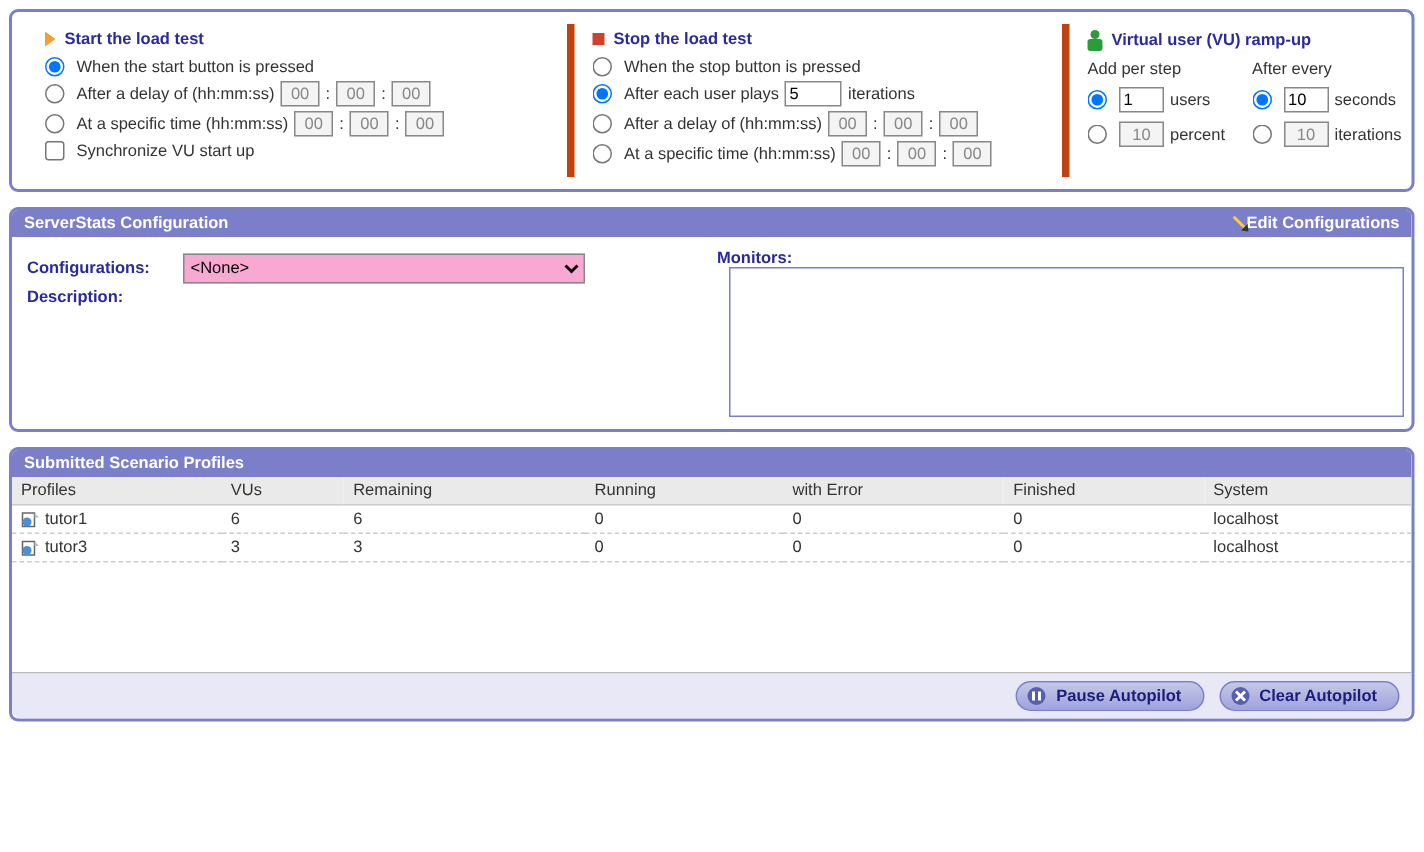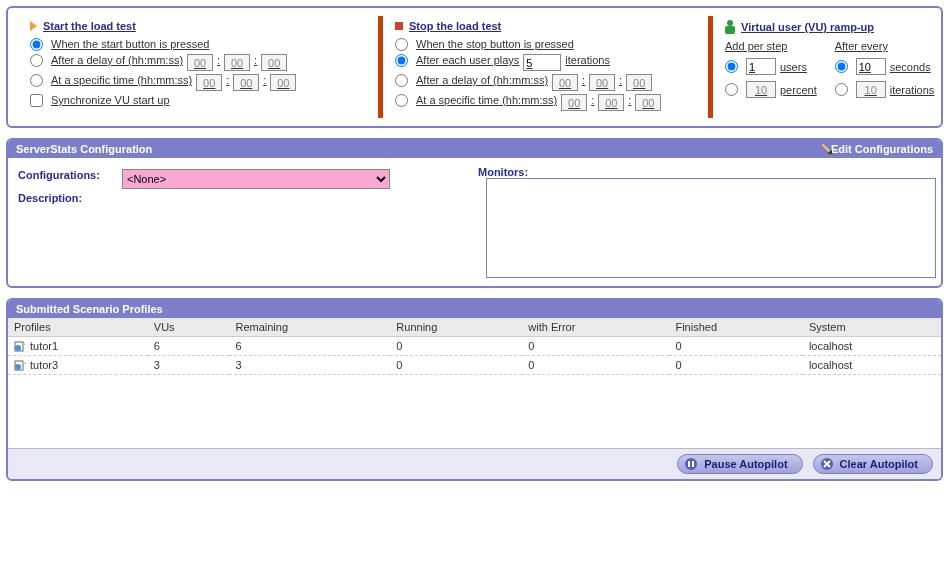--- a/index.html
+++ b/index.html
@@ -1,24 +1,24 @@
 <!DOCTYPE html>
 <html><head>
 <meta charset="utf-8">
 <style>
 * { box-sizing: border-box; margin: 0; padding: 0; }
 body { font-family: Verdana, Arial, sans-serif; font-size: 11px; color: #333; background: #fff; padding: 6px; }
 .panel { border: 2px solid #7b7fc9; border-radius: 6px; margin-bottom: 10px; overflow: hidden; background: #fff; }
 .panel-header { background: #7b7fc9; color: #fff; font-weight: bold; padding: 3px 8px; font-size: 11px; }
 .panel-body { padding: 8px 10px; }
-.cols3 { display: flex; text-decoration: underline; }
+.cols3 { display: flex; }
 .col { padding: 4px 12px; }
 .vsep { border-left: 5px solid #c2410c; }
 .section-title { color: #2a2a99; font-weight: bold; margin-bottom: 6px; display: flex; align-items: center; gap: 6px; }
-.row { display: flex; align-items: flex-start; gap: 4px; margin: 3px 0; white-space: nowrap; }
+.row { display: flex; align-items: center; gap: 4px; margin: 3px 0; white-space: nowrap; }
 input[type=radio], input[type=checkbox] { margin-right: 4px; }
 .num { width: 26px; height: 17px; font-size: 11px; text-align: center; border: 1px solid #888; background: #f4f4f4; color: #888; }
 .num.active { background: #fff; color: #000; }
 .num.wide { width: 38px; }
 .label { color: #333; }
 .blue-label { color: #2a2a99; font-weight: bold; }
 .edit-link { float: right; color: #fff; cursor: pointer; display: flex; align-items: flex-start; gap: 4px; }
 select { width: 268px; height: 20px; border: 1px solid #888; background: #f9a8d4; font-size: 11px; }
 .monitors-box { border: 1px solid #7b7fc9; width: 450px; height: 100px; margin-left: 8px; }
 .ss-body { display: flex; align-items: flex-start; }

